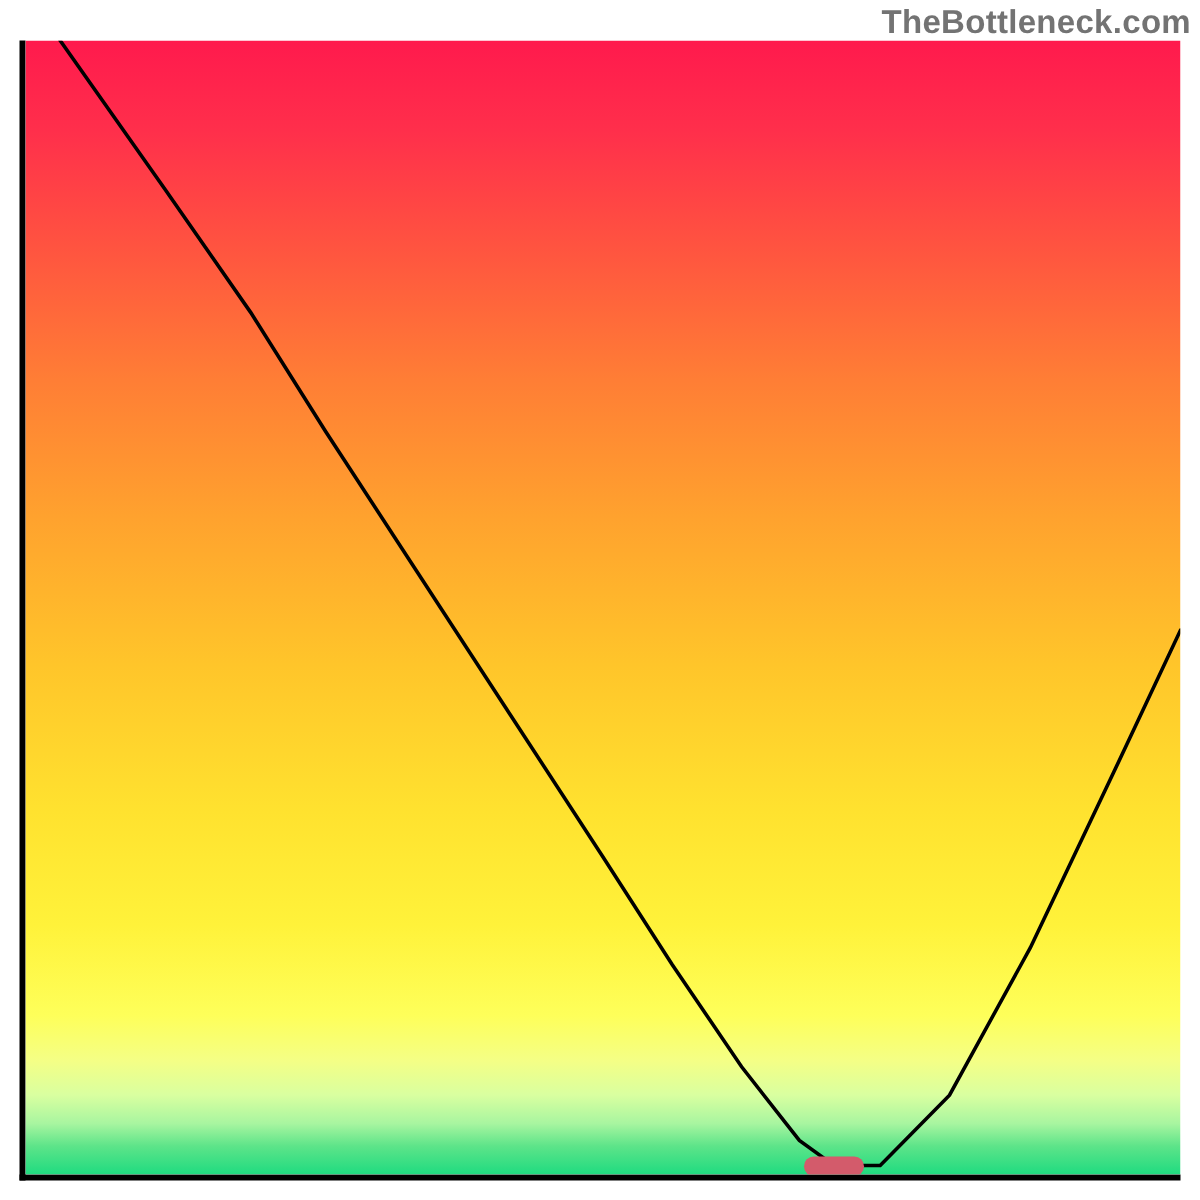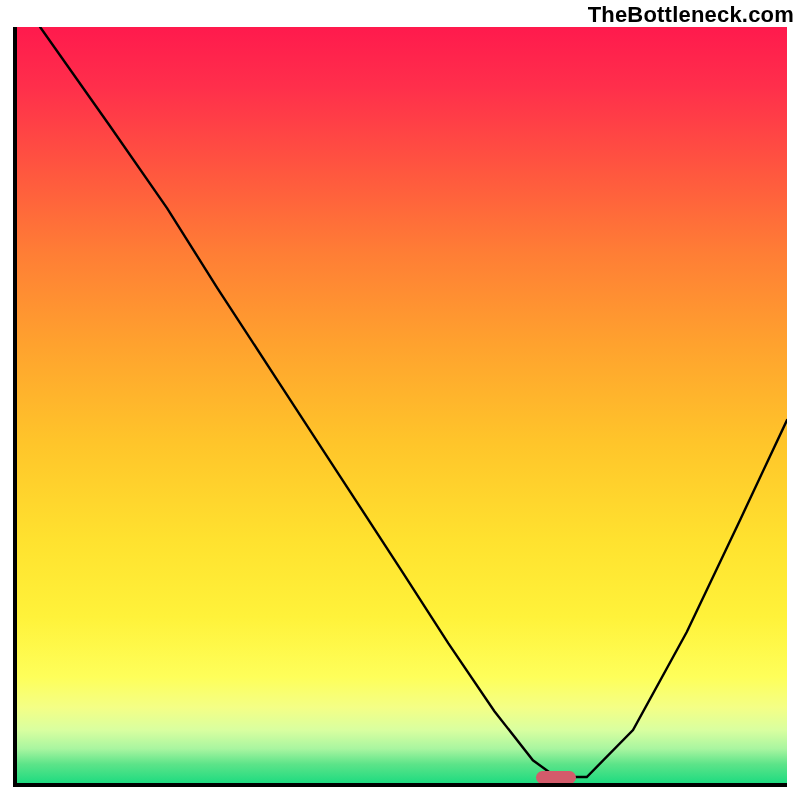--- a/index.html
+++ b/index.html
@@ -14,21 +14,21 @@
     position: relative;
     width: 800px;
     height: 800px;
   }
   .watermark {
     position: absolute;
     top: 2px;
     right: 6px;
     font-size: 22px;
     font-weight: 600;
-    color: #000000;
+    color: #737373;
     letter-spacing: 0.2px;
   }
   .plot-area {
     position: absolute;
     left: 13px;
     top: 27px;
     width: 774px;
     height: 760px;
     border-left: 4px solid #000;
     border-bottom: 4px solid #000;

